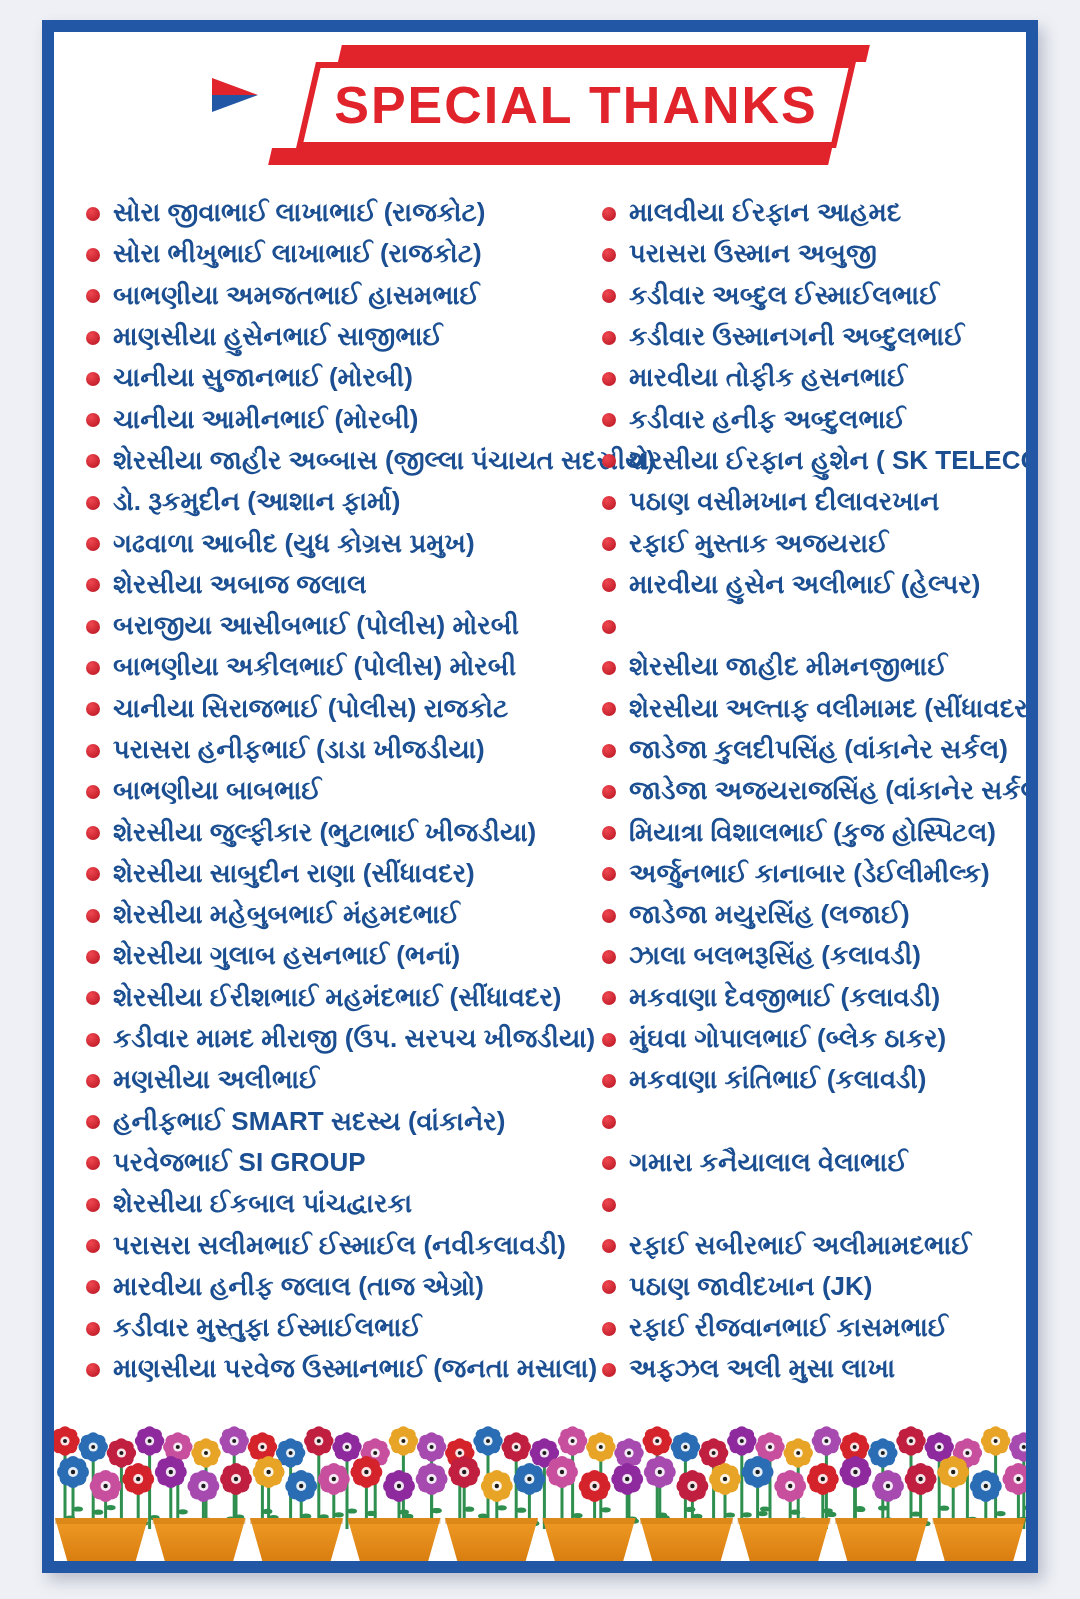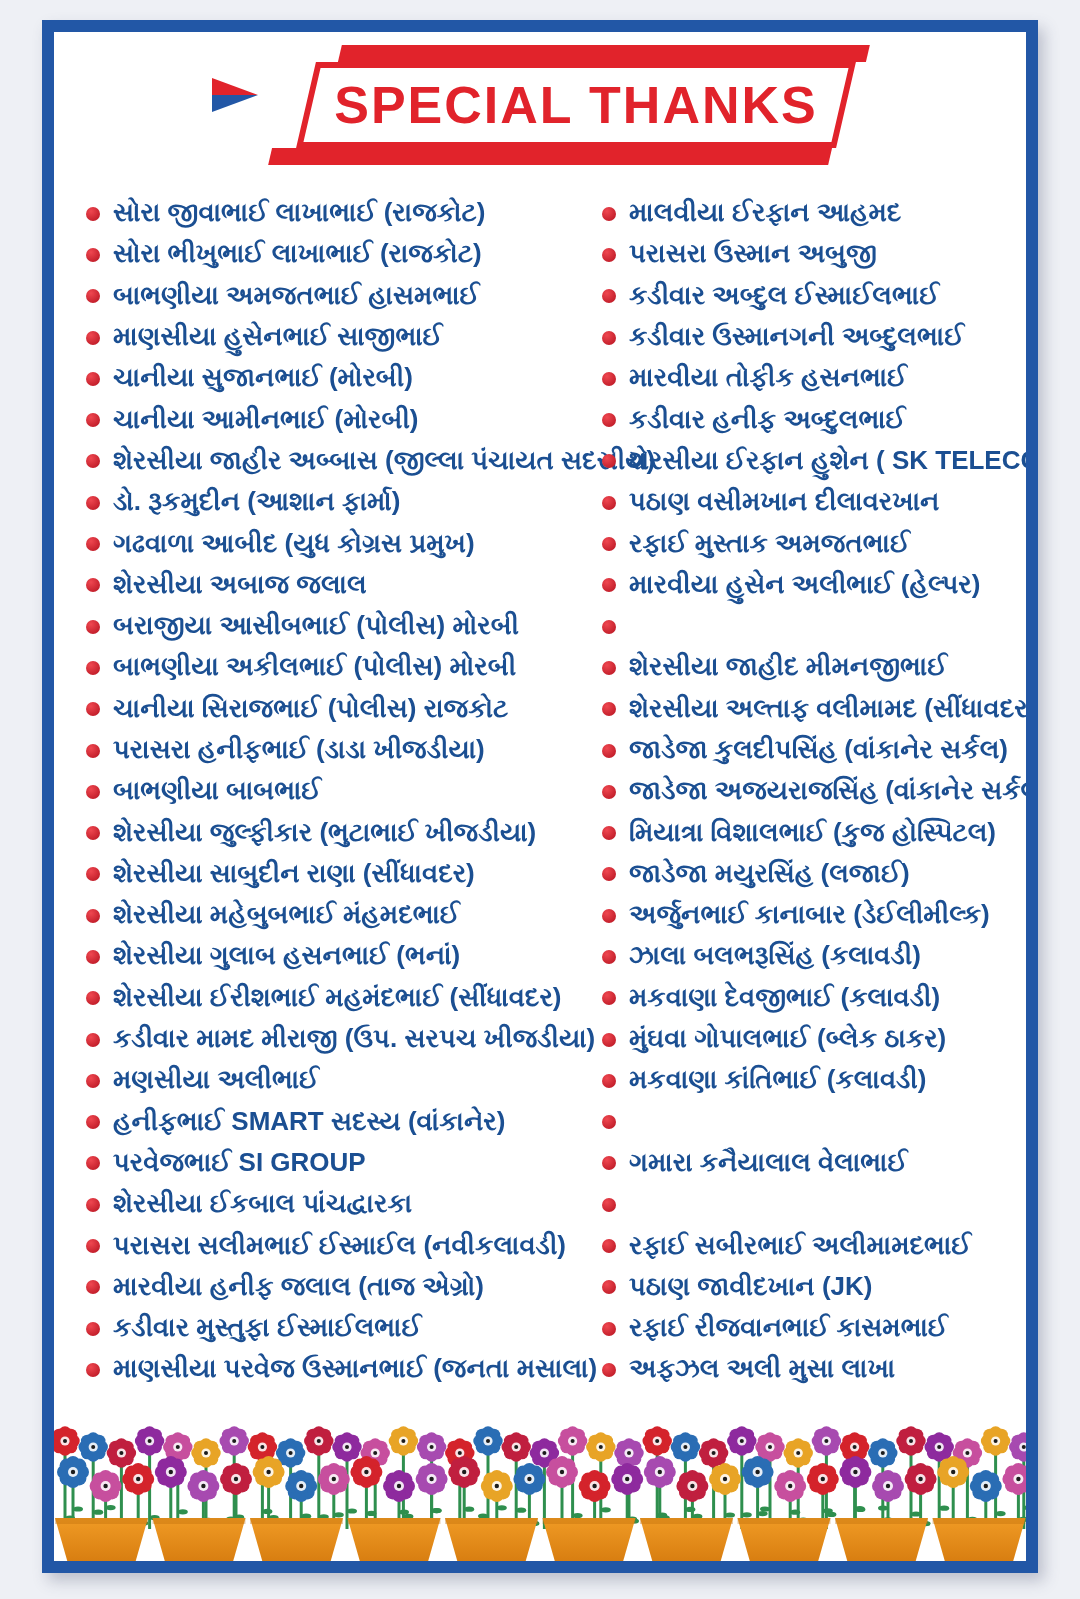--- a/index.html
+++ b/index.html
@@ -233,21 +233,21 @@
         <li class="name-row">
           <span class="bullet"></span>
           <span class="name-text">શેરસીયા ઈરફાન હુશેન ( SK TELECOM)</span>
         </li>
         <li class="name-row">
           <span class="bullet"></span>
           <span class="name-text">પઠાણ વસીમખાન દીલાવરખાન</span>
         </li>
         <li class="name-row">
           <span class="bullet"></span>
-          <span class="name-text">રફાઈ મુસ્તાક અમજતભાઈ</span>
+          <span class="name-text">રફાઈ મુસ્તાક અજયરાઈ</span>
         </li>
         <li class="name-row">
           <span class="bullet"></span>
           <span class="name-text">મારવીયા હુસેન અલીભાઈ (હેલ્પર)</span>
         </li>
         <li class="name-row">
           <span class="bullet"></span>
         </li>
         <li class="name-row">
           <span class="bullet"></span>
@@ -264,25 +264,25 @@
         <li class="name-row">
           <span class="bullet"></span>
           <span class="name-text">જાડેજા અજયરાજસિંહ (વાંકાનેર સર્કલ)</span>
         </li>
         <li class="name-row">
           <span class="bullet"></span>
           <span class="name-text">મિયાત્રા વિશાલભાઈ (કુજ હોસ્પિટલ)</span>
         </li>
         <li class="name-row">
           <span class="bullet"></span>
+          <span class="name-text">અર્જુનભાઈ કાનાબાર (ડેઈલીમીલ્ક)</span>
+        </li>
+        <li class="name-row">
+          <span class="bullet"></span>
           <span class="name-text">જાડેજા મયુરસિંહ (લજાઈ)</span>
-        </li>
-        <li class="name-row">
-          <span class="bullet"></span>
-          <span class="name-text">અર્જુનભાઈ કાનાબાર (ડેઈલીમીલ્ક)</span>
         </li>
         <li class="name-row">
           <span class="bullet"></span>
           <span class="name-text">ઝાલા બલભરૂસિંહ (કલાવડી)</span>
         </li>
         <li class="name-row">
           <span class="bullet"></span>
           <span class="name-text">મકવાણા દેવજીભાઈ (કલાવડી)</span>
         </li>
         <li class="name-row">

